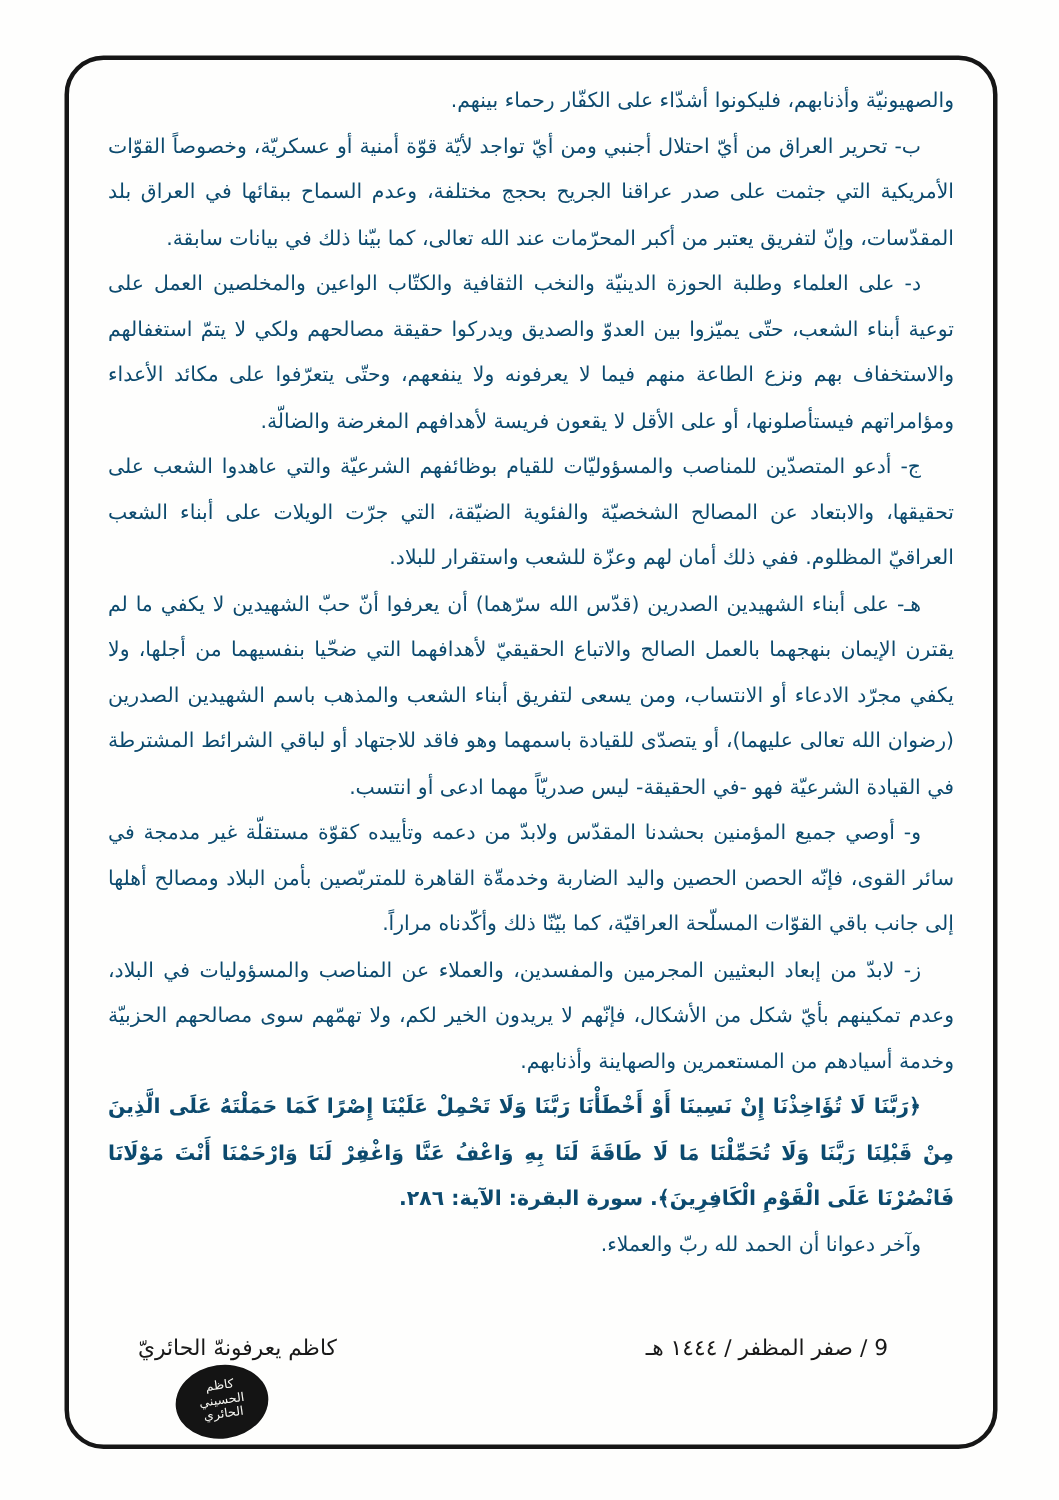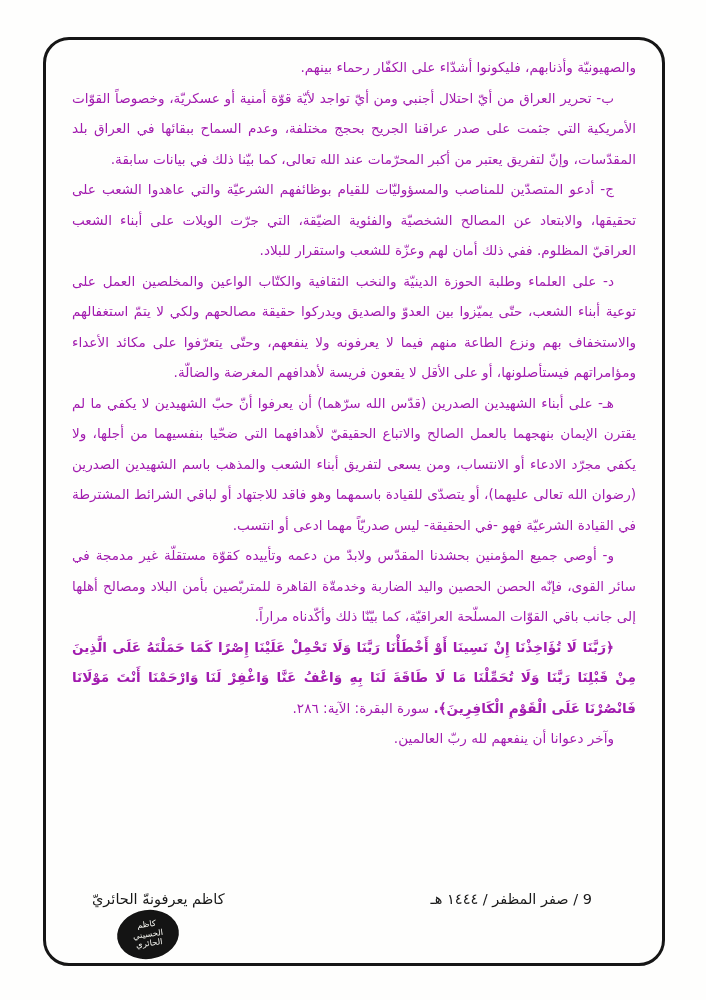--- a/index.html
+++ b/index.html
@@ -23,35 +23,35 @@
     background: #fefefd;
   }
   .content {
     position: absolute;
     top: 12px;
     right: 26px;
     left: 26px;
     bottom: 110px;
     direction: rtl;
     text-align: justify;
-    color: #a21caf;
+    color: #0c4a6e;
     font-size: 13.6px;
     line-height: 30.5px;
     overflow: hidden;
   }
   p.para {
     margin: 0;
     text-indent: 22px;
   }
   p.para.no-indent { text-indent: 0; }
   .verse-text {
     font-weight: 700;
     letter-spacing: 0.2px;
   }
-  .verse-citation { font-weight: 400; }
+  .verse-citation { font-weight: 700; }
   .footer-row {
     position: absolute;
     bottom: 56px;
     right: 70px;
     left: 46px;
     direction: rtl;
     display: flex;
     justify-content: space-between;
     align-items: baseline;
     color: #181818;
@@ -81,26 +81,27 @@
 </style>
 </head>
 <body>
 
 <div class="page">
   <div class="frame">
 
     <div class="content">
       <p class="para no-indent">والصهيونيّة وأذنابهم، فليكونوا أشدّاء على الكفّار رحماء بينهم.</p>
       <p class="para">ب- تحرير العراق من أيّ احتلال أجنبي ومن أيّ تواجد لأيّة قوّة أمنية أو عسكريّة، وخصوصاً القوّات الأمريكية التي جثمت على صدر عراقنا الجريح بحجج مختلفة، وعدم السماح ببقائها في العراق بلد المقدّسات، وإنّ لتفريق يعتبر من أكبر المحرّمات عند الله تعالى، كما بيّنا ذلك في بيانات سابقة.</p>
+      <p class="para">د- على العلماء وطلبة الحوزة الدينيّة والنخب الثقافية والكتّاب الواعين والمخلصين العمل على توعية أبناء الشعب، حتّى يميّزوا بين العدوّ والصديق ويدركوا حقيقة مصالحهم ولكي لا يتمّ استغفالهم والاستخفاف بهم ونزع الطاعة منهم فيما لا يعرفونه ولا ينفعهم، وحتّى يتعرّفوا على مكائد الأعداء ومؤامراتهم فيستأصلونها، أو على الأقل لا يقعون فريسة لأهدافهم المغرضة والضالّة.</p>
       <p class="para">ج- أدعو المتصدّين للمناصب والمسؤوليّات للقيام بوظائفهم الشرعيّة والتي عاهدوا الشعب على تحقيقها، والابتعاد عن المصالح الشخصيّة والفئوية الضيّقة، التي جرّت الويلات على أبناء الشعب العراقيّ المظلوم. ففي ذلك أمان لهم وعزّة للشعب واستقرار للبلاد.</p>
-      <p class="para">د- على العلماء وطلبة الحوزة الدينيّة والنخب الثقافية والكتّاب الواعين والمخلصين العمل على توعية أبناء الشعب، حتّى يميّزوا بين العدوّ والصديق ويدركوا حقيقة مصالحهم ولكي لا يتمّ استغفالهم والاستخفاف بهم ونزع الطاعة منهم فيما لا يعرفونه ولا ينفعهم، وحتّى يتعرّفوا على مكائد الأعداء ومؤامراتهم فيستأصلونها، أو على الأقل لا يقعون فريسة لأهدافهم المغرضة والضالّة.</p>
       <p class="para">هـ- على أبناء الشهيدين الصدرين (قدّس الله سرّهما) أن يعرفوا أنّ حبّ الشهيدين لا يكفي ما لم يقترن الإيمان بنهجهما بالعمل الصالح والاتباع الحقيقيّ لأهدافهما التي ضحّيا بنفسيهما من أجلها، ولا يكفي مجرّد الادعاء أو الانتساب، ومن يسعى لتفريق أبناء الشعب والمذهب باسم الشهيدين الصدرين (رضوان الله تعالى عليهما)، أو يتصدّى للقيادة باسمهما وهو فاقد للاجتهاد أو لباقي الشرائط المشترطة في القيادة الشرعيّة فهو -في الحقيقة- ليس صدريّاً مهما ادعى أو انتسب.</p>
       <p class="para">و- أوصي جميع المؤمنين بحشدنا المقدّس ولابدّ من دعمه وتأييده كقوّة مستقلّة غير مدمجة في سائر القوى، فإنّه الحصن الحصين واليد الضاربة وخدمةّة القاهرة للمتربّصين بأمن البلاد ومصالح أهلها إلى جانب باقي القوّات المسلّحة العراقيّة، كما بيّنّا ذلك وأكّدناه مراراً.</p>
+      <p class="para">ز- لابدّ من إبعاد البعثيين المجرمين والمفسدين، والعملاء عن المناصب والمسؤوليات في البلاد، وعدم تمكينهم بأيّ شكل من الأشكال، فإنّهم لا يريدون الخير لكم، ولا تهمّهم سوى مصالحهم الحزبيّة وخدمة أسيادهم من المستعمرين والصهاينة وأذنابهم.</p>
       <p class="para"><span class="verse-text">﴿رَبَّنَا لَا تُؤَاخِذْنَا إِنْ نَسِينَا أَوْ أَخْطَأْنَا رَبَّنَا وَلَا تَحْمِلْ عَلَيْنَا إِصْرًا كَمَا حَمَلْتَهُ عَلَى الَّذِينَ مِنْ قَبْلِنَا رَبَّنَا وَلَا تُحَمِّلْنَا مَا لَا طَاقَةَ لَنَا بِهِ وَاعْفُ عَنَّا وَاغْفِرْ لَنَا وَارْحَمْنَا أَنْتَ مَوْلَانَا فَانْصُرْنَا عَلَى الْقَوْمِ الْكَافِرِينَ﴾.</span><span class="verse-citation"> سورة البقرة: الآية: ٢٨٦.</span></p>
-      <p class="para">وآخر دعوانا أن ينفعهم لله ربّ العالمين.</p>
+      <p class="para">وآخر دعوانا أن الحمد لله ربّ والعملاء.</p>
     </div>
 
     <div class="footer-row">
       <div class="date">9 / صفر المظفر / ١٤٤٤ هـ</div>
       <div class="signature">كاظم يعرفونهّ الحائريّ</div>
     </div>
 
     <div class="stamp">
       <span>كاظم</span>
       <span>الحسيني</span>

